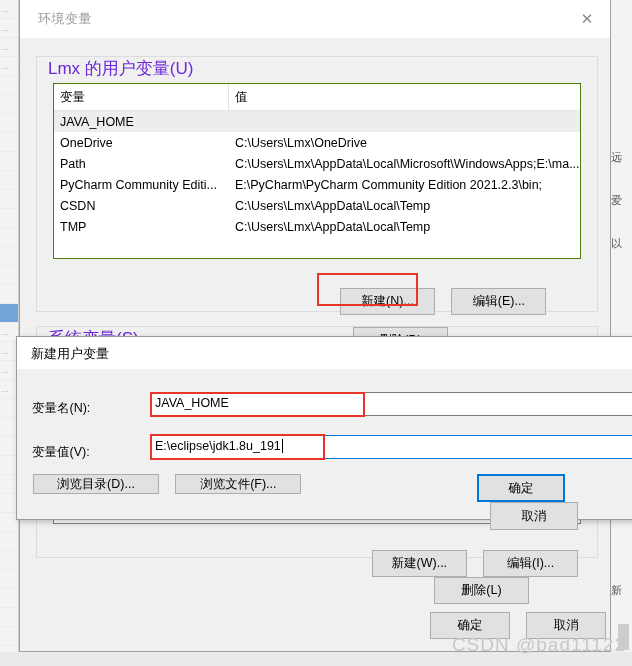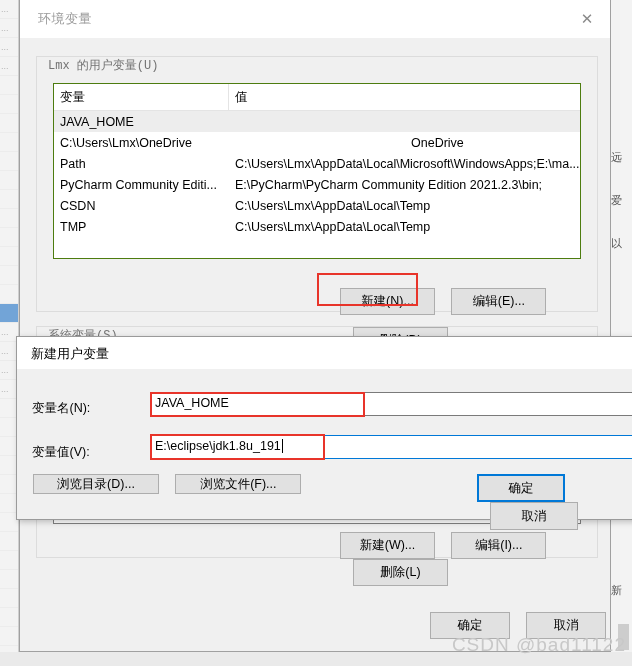--- a/index.html
+++ b/index.html
@@ -53,21 +53,21 @@
     display:flex;align-items:center;justify-content:center;
     color:#8a8a8a;font-size:15px;
   }
 
   
   .groupbox{
     position:absolute;border:1px solid #dcdcdc;box-sizing:border-box;
   }
   .grouplabel{
     position:absolute;background:#f0f0f0;padding:0 4px;
-    font-size:12px;color:#737373;white-space:nowrap;font-family:Liberation Mono, monospace;
+    font-size:17px;color:#6d28d9;white-space:nowrap;
   }
 
   #user-group{left:16px;top:56px;width:562px;height:256px;}
   #user-group-label{left:24px;top:57px;}
 
   
   #user-list{
     position:absolute;left:33px;top:83px;width:528px;height:176px;
     background:#ffffff;border:1px solid #4d7c0f;box-sizing:border-box;
     overflow:hidden;
@@ -115,21 +115,21 @@
     position:absolute;left:33px;top:352px;width:528px;height:172px;
     background:#ffffff;border:1px solid #828282;box-sizing:border-box;overflow:hidden;
   }
   #sys-list .lv-row{height:21px;}
   #sys-scroll-arrow{
     position:absolute;right:33px;top:506px;width:17px;height:18px;
     background:#f0f0f0;border:1px solid #cdcdcd;border-left:none;
     display:flex;align-items:center;justify-content:center;font-size:9px;color:#555;
     box-sizing:border-box;
   }
-  #sys-btns{position:absolute;left:320px;top:532px;}
+  #sys-btns{position:absolute;left:320px;top:550px;text-align:center;}
   #sys-btns .btn{width:95px;margin-left:13px;}
   #sys-btns .btn:first-child{margin-left:0;}
 
   
   #env-footer{position:absolute;left:410px;top:612px;}
   #env-footer .btn{width:80px;margin-left:13px;}
   #env-footer .btn:first-child{margin-left:0;}
 
   
   #new-var-dialog{
@@ -258,22 +258,22 @@
 
   <div id="user-list">
     <div class="lv-header">
       <div class="th c1">变量</div>
       <div class="th c2">值</div>
     </div>
     <div class="lv-row selected">
       <div class="cell c1">JAVA_HOME</div>
     </div>
     <div class="lv-row">
+      <div class="cell c1">OneDrive</div>
       <div class="cell c2">C:\Users\Lmx\OneDrive</div>
-      <div class="cell c1">OneDrive</div>
     </div>
     <div class="lv-row">
       <div class="cell c1">Path</div>
       <div class="cell c2">C:\Users\Lmx\AppData\Local\Microsoft\WindowsApps;E:\ma...</div>
     </div>
     <div class="lv-row">
       <div class="cell c1">PyCharm Community Editi...</div>
       <div class="cell c2">E:\PyCharm\PyCharm Community Edition 2021.2.3\bin;</div>
     </div>
     <div class="lv-row">

